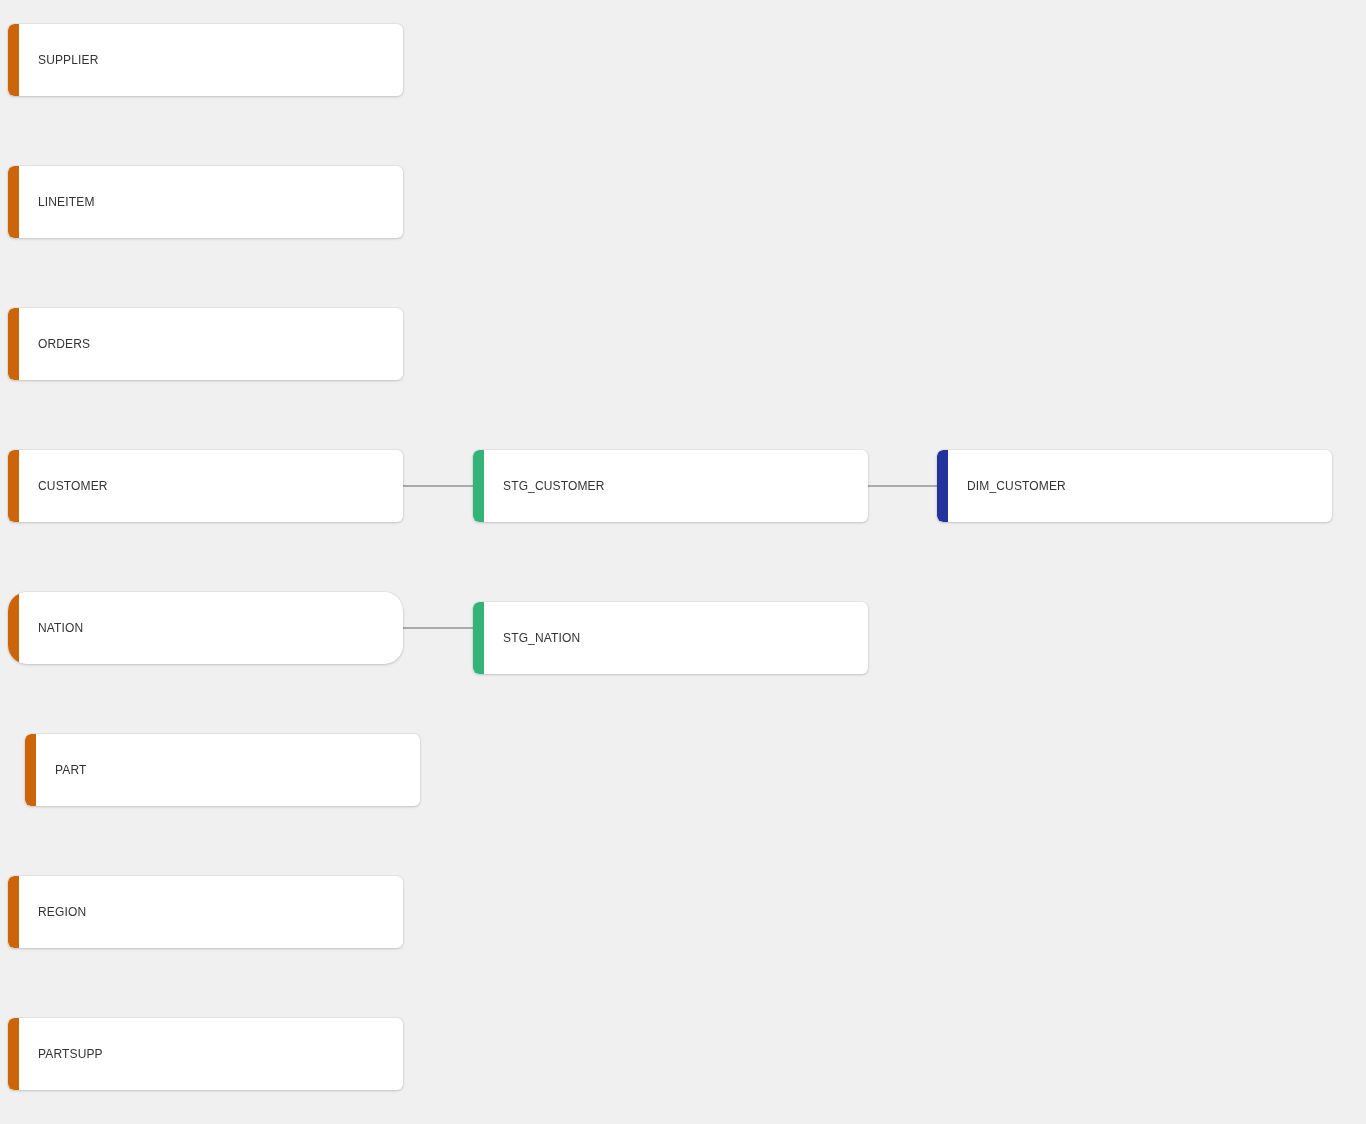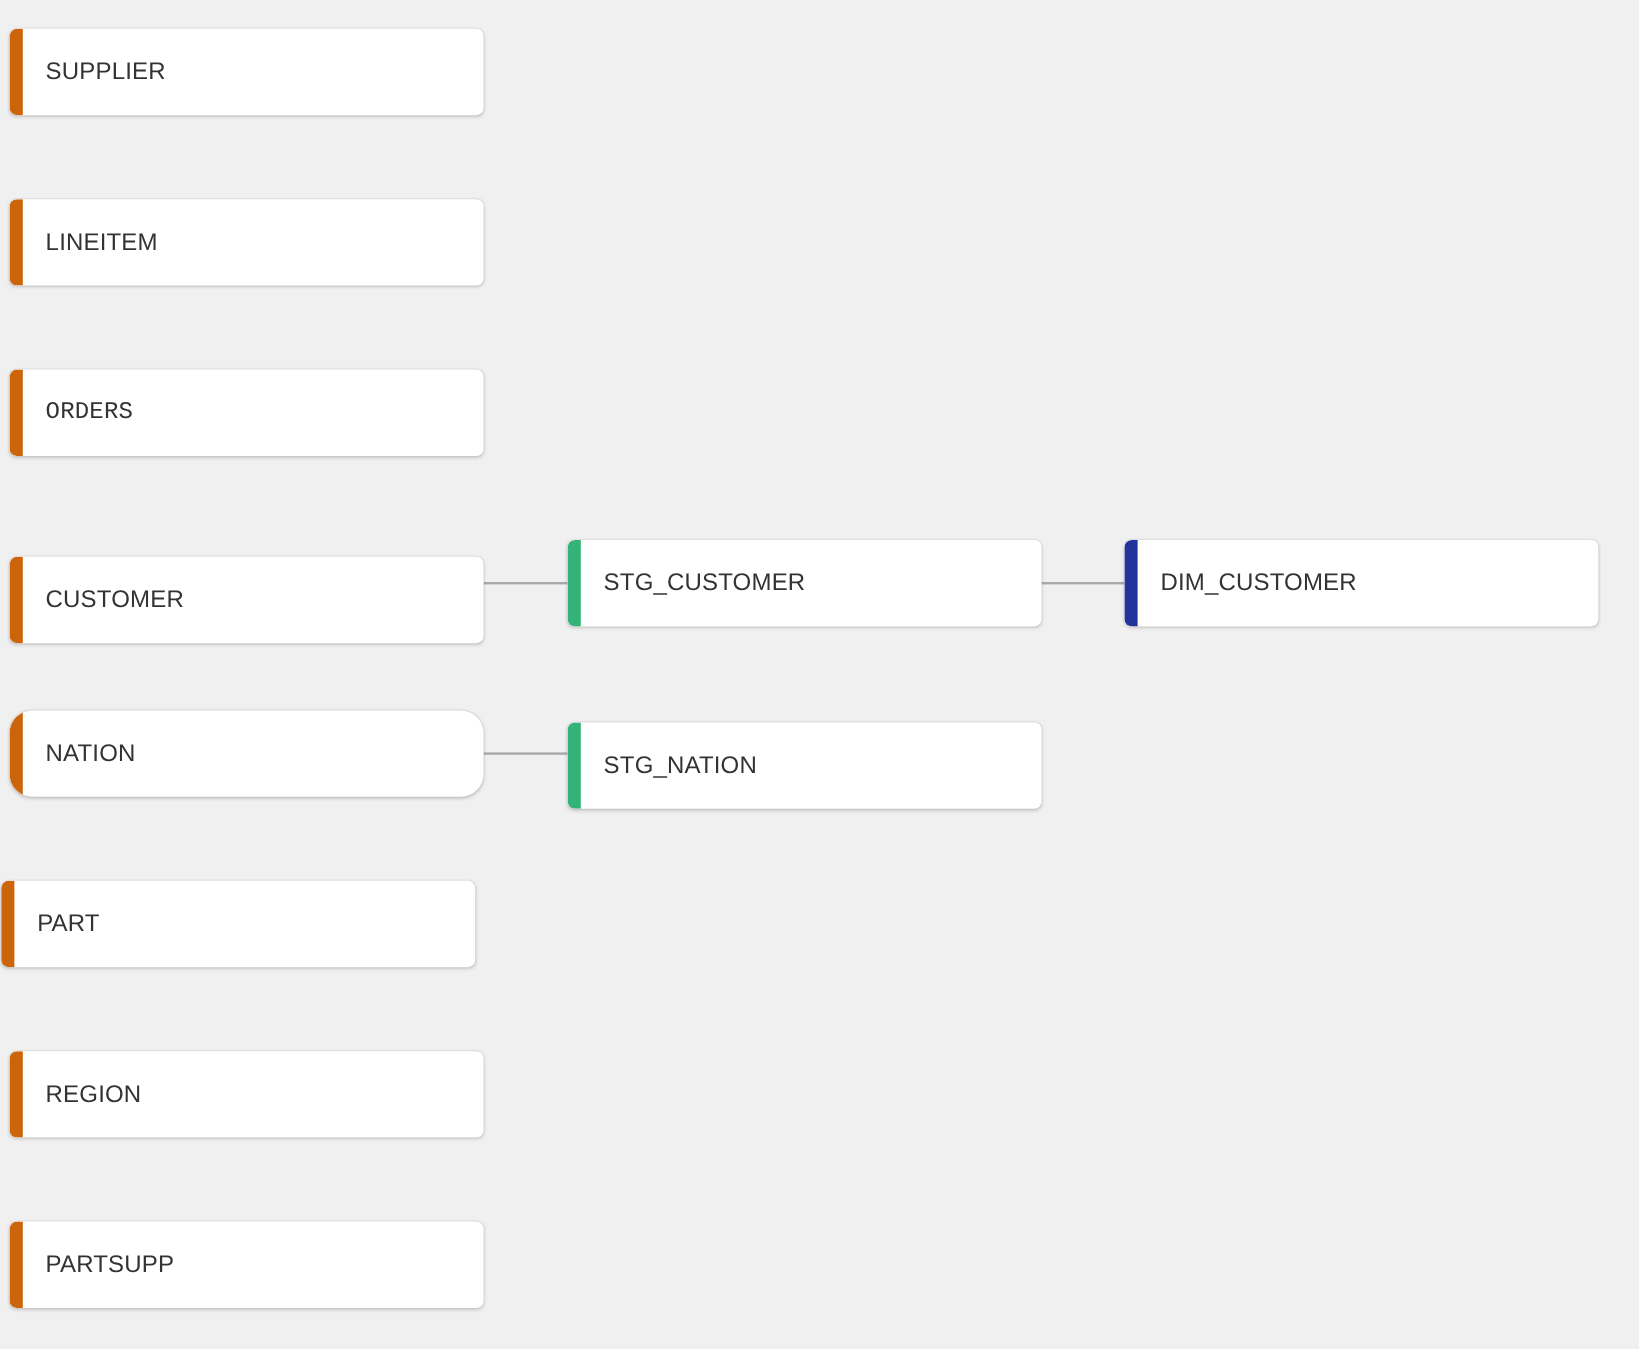--- a/index.html
+++ b/index.html
@@ -57,21 +57,21 @@
   .node-body {
     flex: 1 1 auto;
     display: flex;
     align-items: center;
     padding-left: 19px;
     padding-right: 14px;
     min-width: 0;
   }
 
   .node-label {
-    font-size: 20px;
+    font-size: 12px;
     line-height: 1.2;
     color: #333333;
     letter-spacing: 0.15px;
     white-space: nowrap;
     overflow: hidden;
     text-overflow: ellipsis;
   }
 </style>
 </head>
 <body>
@@ -88,39 +88,39 @@
         <div class="node-body">
           <span class="node-label">SUPPLIER</span>
         </div>
       </div>
       <div class="node" style="left: 8px; top: 166px; width: 395px;">
         <div class="node-accent accent-source" style="background: rgb(204, 101, 9);"></div>
         <div class="node-body">
           <span class="node-label">LINEITEM</span>
         </div>
       </div>
-      <div class="node" style="left: 8px; top: 308px; width: 395px; font-family: Liberation Mono, monospace;">
+      <div class="node" style="left: 8px; top: 308px; width: 395px;">
         <div class="node-accent accent-source" style="background: rgb(204, 101, 9);"></div>
         <div class="node-body">
           <span class="node-label">ORDERS</span>
         </div>
       </div>
-      <div class="node" style="left: 8px; top: 464px; width: 395px;">
+      <div class="node" style="left: 8px; top: 450px; width: 395px;">
         <div class="node-accent accent-source" style="background: rgb(204, 101, 9);"></div>
         <div class="node-body">
           <span class="node-label">CUSTOMER</span>
         </div>
       </div>
       <div class="node" style="left: 8px; top: 592px; width: 395px; border-radius: 19px;">
         <div class="node-accent accent-source" style="background: rgb(204, 101, 9);"></div>
         <div class="node-body">
           <span class="node-label">NATION</span>
         </div>
       </div>
-      <div class="node" style="left: 1px; top: 734px; width: 395px;">
+      <div class="node" style="left: 25px; top: 734px; width: 395px;">
         <div class="node-accent accent-source" style="background: rgb(204, 101, 9);"></div>
         <div class="node-body">
           <span class="node-label">PART</span>
         </div>
       </div>
       <div class="node" style="left: 8px; top: 876px; width: 395px; text-align: right;">
         <div class="node-accent accent-source" style="background: rgb(204, 101, 9);"></div>
         <div class="node-body">
           <span class="node-label">REGION</span>
         </div>

